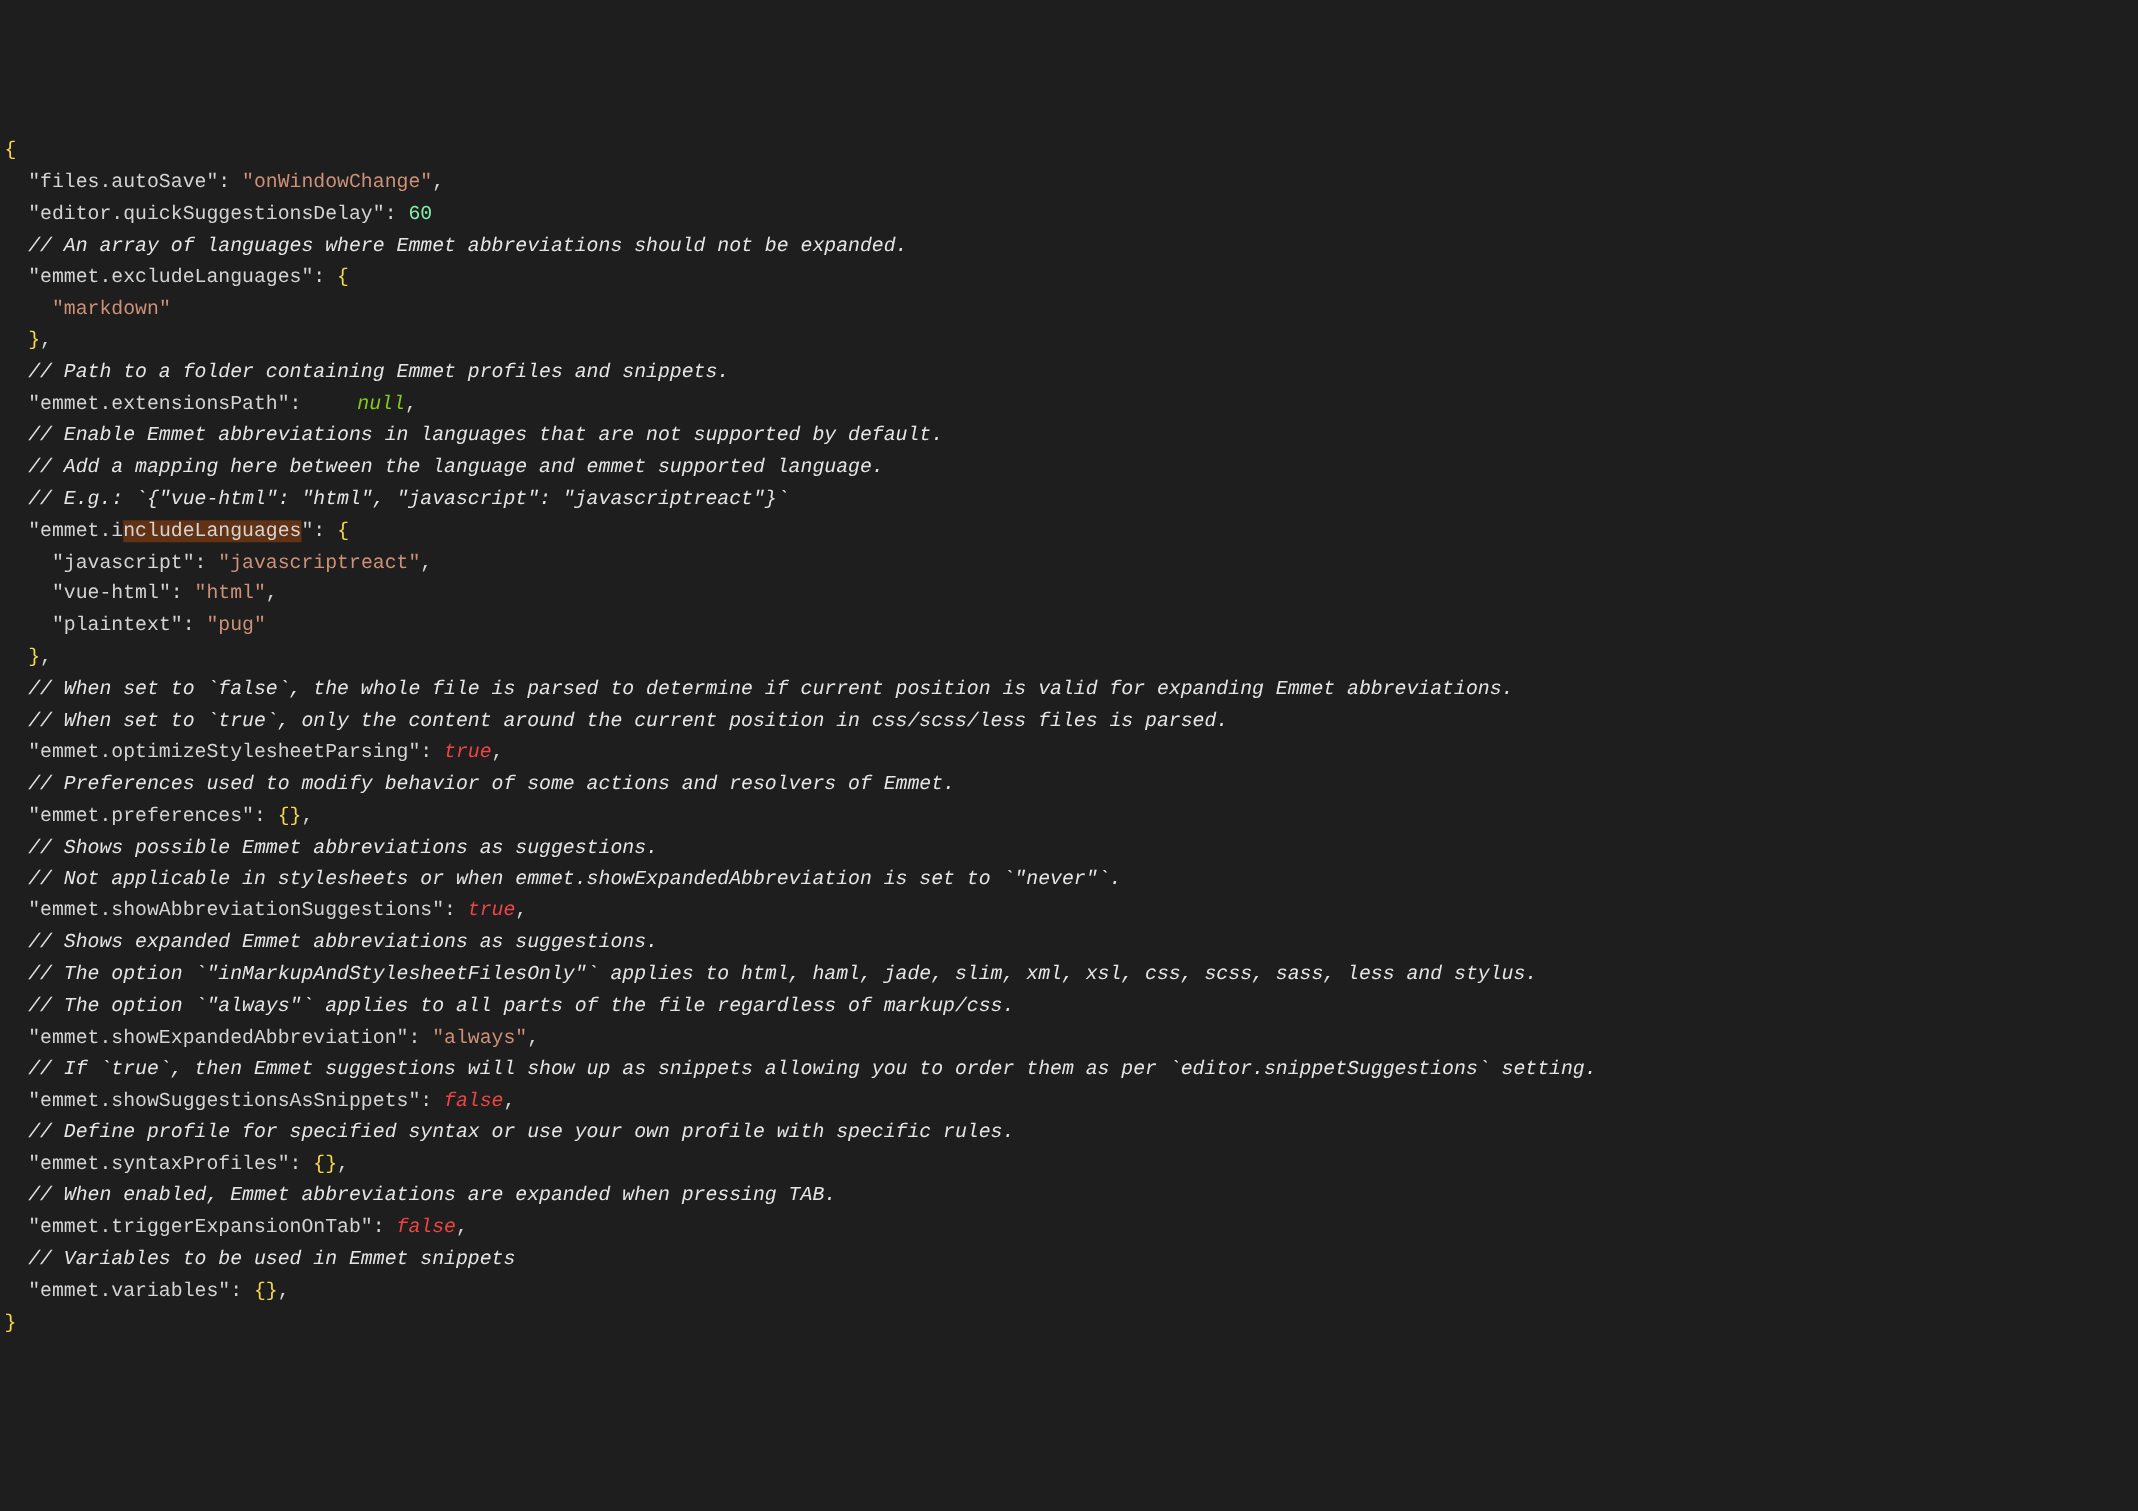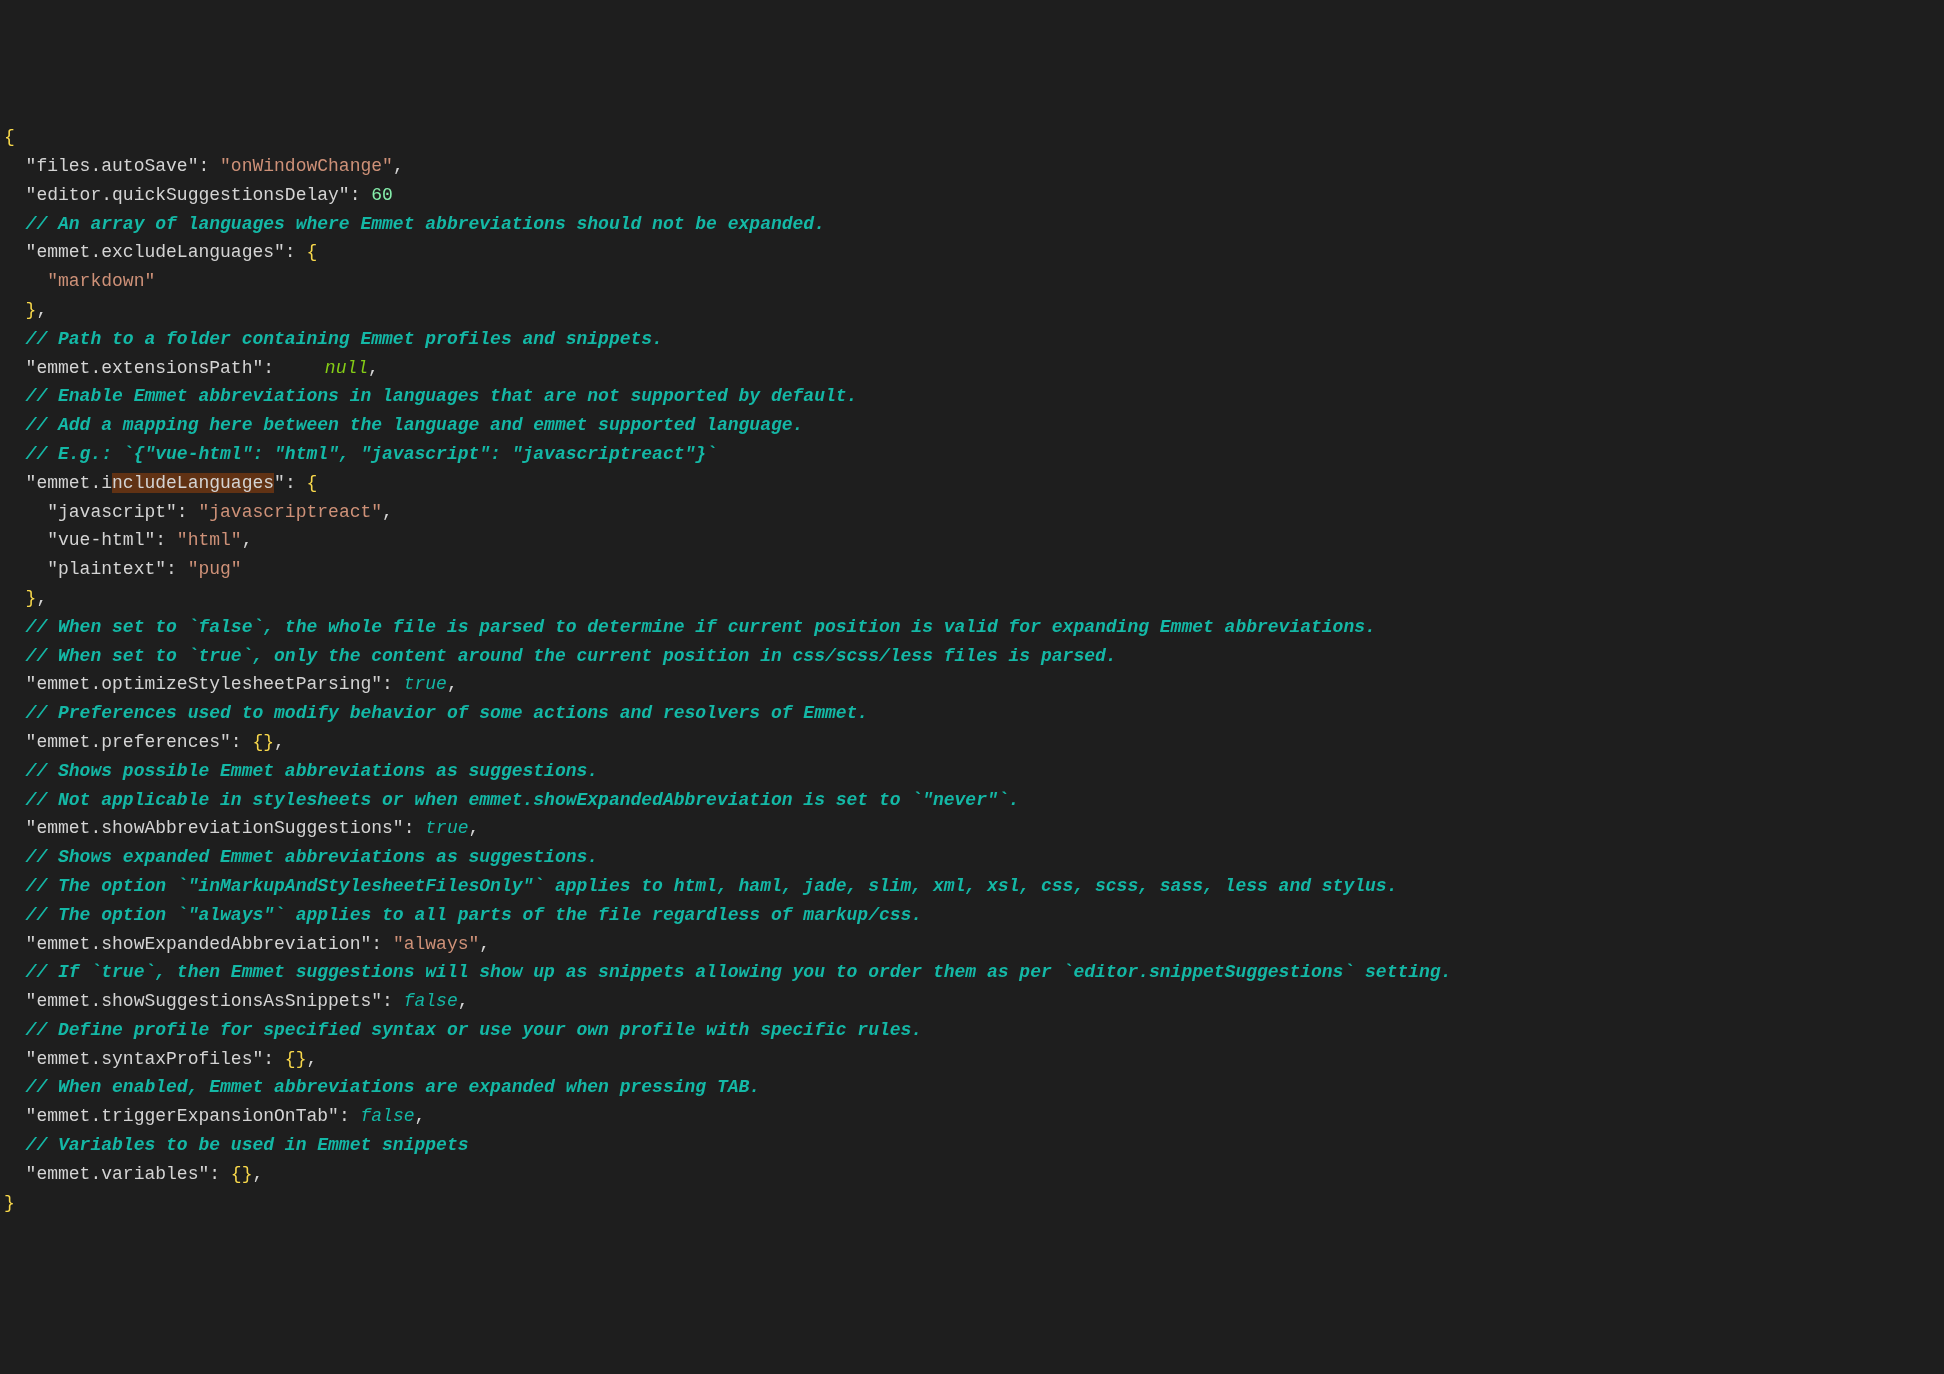--- a/index.html
+++ b/index.html
@@ -11,23 +11,23 @@
     padding: 8px 4px;
     white-space: pre;
     overflow-x: auto;
   }
   .line { display: block; }
   .brace { color: #f8d84b; }
   .punct { color: #d4d4d4; }
   .key { color: #d4d4d4; }
   .str { color: #ce9178; }
   .num { color: #86efac; }
-  .bool { color: #14b8a6; font-style: italic; }
+  .bool { color: #ef4444; font-style: italic; }
   .null { color: #84cc16; font-style: italic; margin-left: 40px; }
-  .comment { color: #14b8a6; font-style: italic; font-weight: bold; }
+  .comment { color: #e5e5e5; font-style: italic; }
   .highlight { background: #613214; text-align: center; }
 </style>
 </head>
 <body>
 
 
 
 <div id="editor"><span class="line"><span class="brace">{</span></span><span class="line">  <span class="key">"files.autoSave"</span><span class="punct">: </span><span class="str">"onWindowChange"</span><span class="punct">,</span></span><span class="line">  <span class="key">"editor.quickSuggestionsDelay"</span><span class="punct">: </span><span class="num">60</span></span><span class="line">  <span class="comment">// An array of languages where Emmet abbreviations should not be expanded.</span></span><span class="line">  <span class="key">"emmet.excludeLanguages"</span><span class="punct">: </span><span class="brace">{</span></span><span class="line">    <span class="str">"markdown"</span></span><span class="line">  <span class="brace">}</span><span class="punct">,</span></span><span class="line">  <span class="comment">// Path to a folder containing Emmet profiles and snippets.</span></span><span class="line">  <span class="key">"emmet.extensionsPath"</span><span class="punct">: </span><span class="null">null</span><span class="punct">,</span></span><span class="line">  <span class="comment">// Enable Emmet abbreviations in languages that are not supported by default.</span></span><span class="line">  <span class="comment">// Add a mapping here between the language and emmet supported language.</span></span><span class="line">  <span class="comment">// E.g.: `{"vue-html": "html", "javascript": "javascriptreact"}`</span></span><span class="line">  <span class="key">"emmet.i<span class="highlight">ncludeLanguages</span>"</span><span class="punct">: </span><span class="brace">{</span></span><span class="line">    <span class="key">"javascript"</span><span class="punct">: </span><span class="str">"javascriptreact"</span><span class="punct">,</span></span><span class="line">    <span class="key">"vue-html"</span><span class="punct">: </span><span class="str">"html"</span><span class="punct">,</span></span><span class="line">    <span class="key">"plaintext"</span><span class="punct">: </span><span class="str">"pug"</span></span><span class="line">  <span class="brace">}</span><span class="punct">,</span></span><span class="line">  <span class="comment">// When set to `false`, the whole file is parsed to determine if current position is valid for expanding Emmet abbreviations.</span></span><span class="line">  <span class="comment">// When set to `true`, only the content around the current position in css/scss/less files is parsed.</span></span><span class="line">  <span class="key">"emmet.optimizeStylesheetParsing"</span><span class="punct">: </span><span class="bool">true</span><span class="punct">,</span></span><span class="line">  <span class="comment">// Preferences used to modify behavior of some actions and resolvers of Emmet.</span></span><span class="line">  <span class="key">"emmet.preferences"</span><span class="punct">: </span><span class="brace">{}</span><span class="punct">,</span></span><span class="line">  <span class="comment">// Shows possible Emmet abbreviations as suggestions.</span></span><span class="line">  <span class="comment">// Not applicable in stylesheets or when emmet.showExpandedAbbreviation is set to `"never"`.</span></span><span class="line">  <span class="key">"emmet.showAbbreviationSuggestions"</span><span class="punct">: </span><span class="bool">true</span><span class="punct">,</span></span><span class="line">  <span class="comment">// Shows expanded Emmet abbreviations as suggestions.</span></span><span class="line">  <span class="comment">// The option `"inMarkupAndStylesheetFilesOnly"` applies to html, haml, jade, slim, xml, xsl, css, scss, sass, less and stylus.</span></span><span class="line">  <span class="comment">// The option `"always"` applies to all parts of the file regardless of markup/css.</span></span><span class="line">  <span class="key">"emmet.showExpandedAbbreviation"</span><span class="punct">: </span><span class="str">"always"</span><span class="punct">,</span></span><span class="line">  <span class="comment">// If `true`, then Emmet suggestions will show up as snippets allowing you to order them as per `editor.snippetSuggestions` setting.</span></span><span class="line">  <span class="key">"emmet.showSuggestionsAsSnippets"</span><span class="punct">: </span><span class="bool">false</span><span class="punct">,</span></span><span class="line">  <span class="comment">// Define profile for specified syntax or use your own profile with specific rules.</span></span><span class="line">  <span class="key">"emmet.syntaxProfiles"</span><span class="punct">: </span><span class="brace">{}</span><span class="punct">,</span></span><span class="line">  <span class="comment">// When enabled, Emmet abbreviations are expanded when pressing TAB.</span></span><span class="line">  <span class="key">"emmet.triggerExpansionOnTab"</span><span class="punct">: </span><span class="bool">false</span><span class="punct">,</span></span><span class="line">  <span class="comment">// Variables to be used in Emmet snippets</span></span><span class="line">  <span class="key">"emmet.variables"</span><span class="punct">: </span><span class="brace">{}</span><span class="punct">,</span></span><span class="line"><span class="brace">}</span></span></div>
 
 

